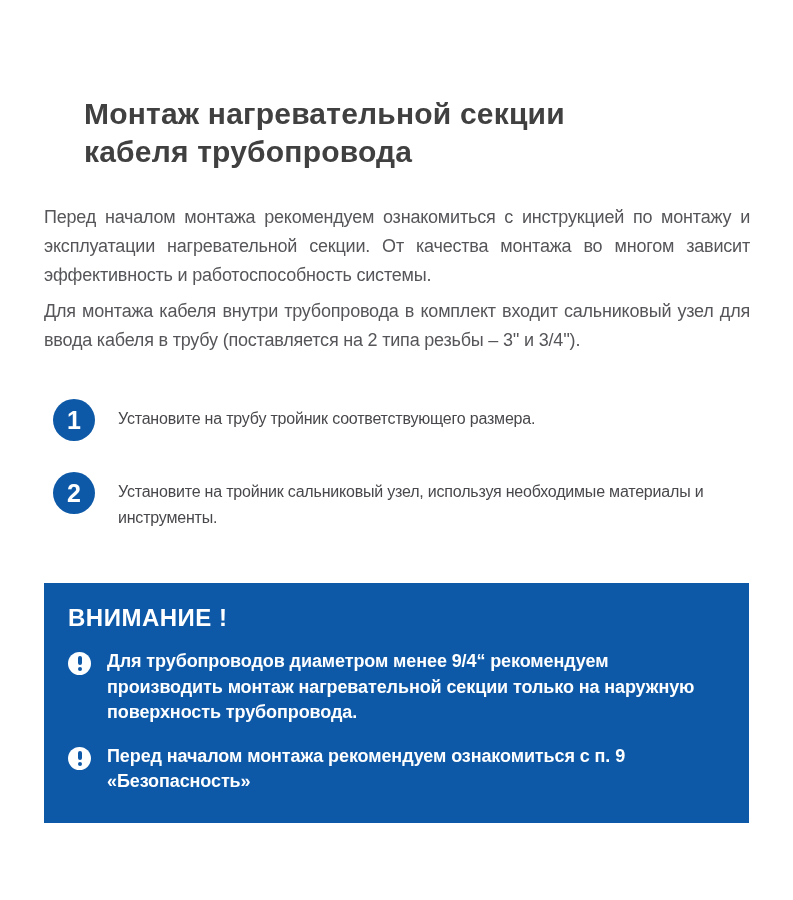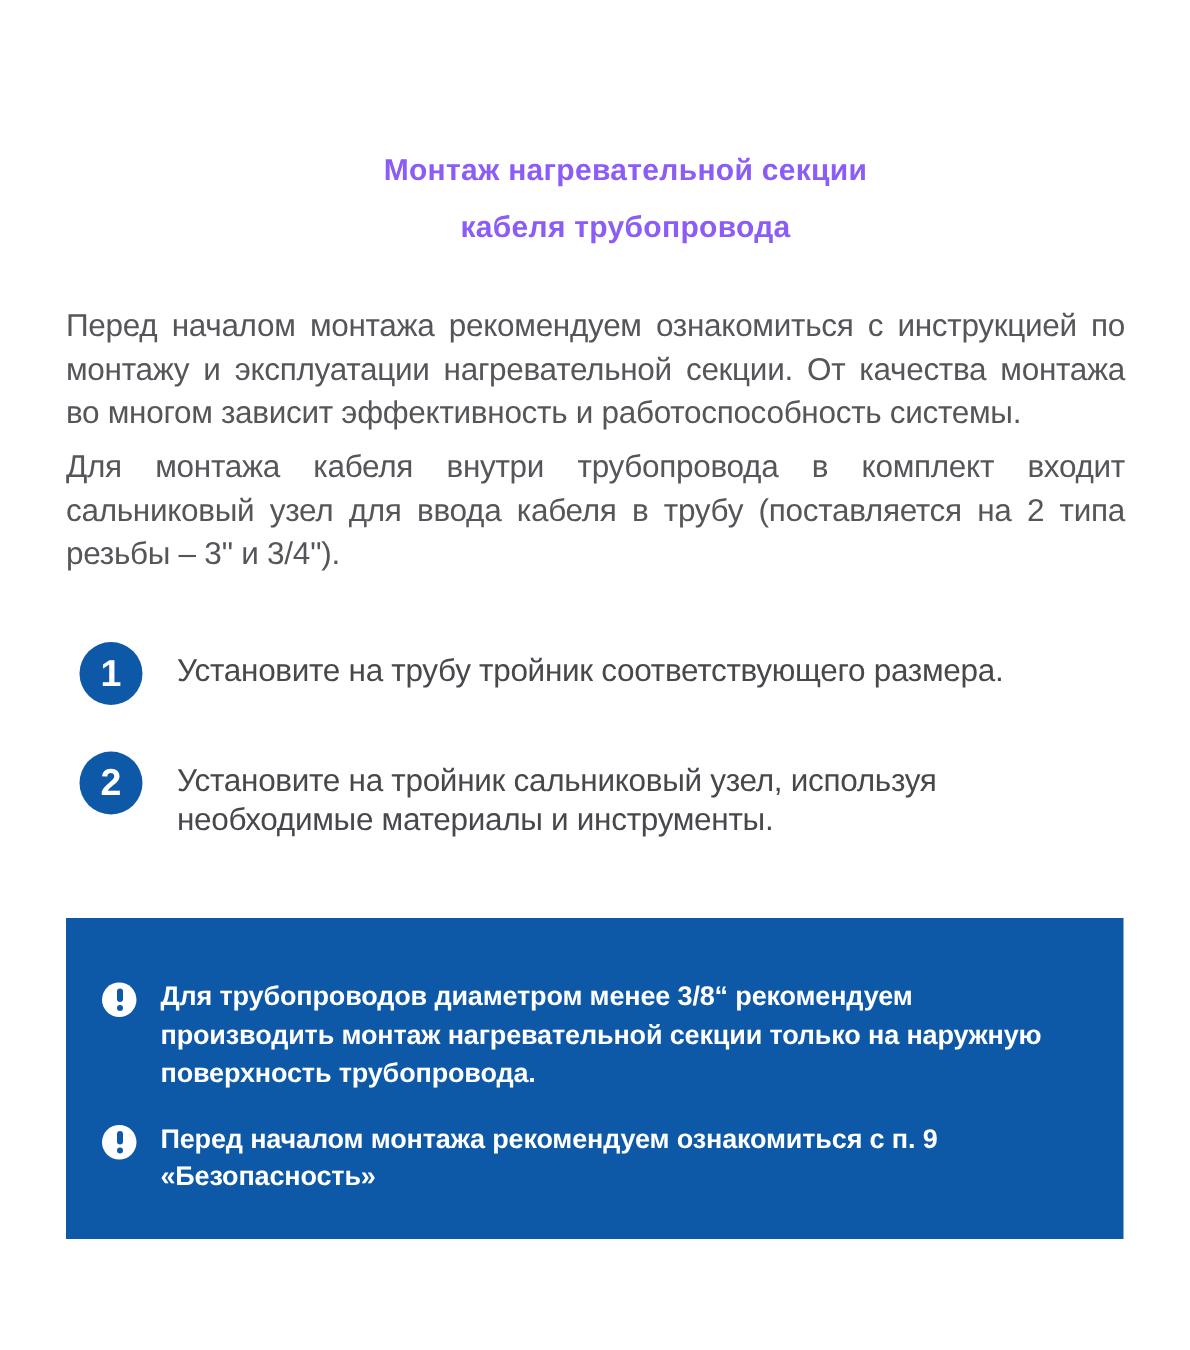--- a/index.html
+++ b/index.html
@@ -7,31 +7,30 @@
     width: 793px; height: 900px;
     background: #ffffff;
     font-family: "Liberation Sans", sans-serif;
     overflow: hidden;
   }
   .content {
     padding: 95px 43px 0 44px;
   }
   .title {
     margin: 0 0 32px 40px;
-    font-size: 20px;
+    font-size: 30px;
     line-height: 38px;
     font-weight: bold;
-    color: #8b5cf6;
+    color: #404040;
     letter-spacing: 0.2px;
-    text-align: center;
   }
   .paragraphs { width: 706px; }
   .para {
     margin: 0 0 7px 0;
-    font-size: 21px;
+    font-size: 18px;
     line-height: 29px;
     letter-spacing: -0.2px;
     color: #56565a;
     text-align: justify;
   }
   .steps { margin-top: 44px; margin-left: 9px; }
   .step {
     display: flex;
     align-items: flex-start;
     gap: 23px;
@@ -43,21 +42,21 @@
     background: #0d59a8;
     color: #ffffff;
     font-size: 25px;
     font-weight: bold;
     display: flex;
     align-items: center;
     justify-content: center;
     flex-shrink: 0;
   }
   .step-text {
-    font-size: 21px;
+    font-size: 16px;
     line-height: 26px;
     letter-spacing: -0.2px;
     color: #48484c;
     padding-top: 7px;
     max-width: 640px;
   }
   .warning-box {
     margin-top: 52px;
     width: 705px;
     box-sizing: border-box;
@@ -132,23 +131,24 @@
     </div>
     <div class="step">
       <div class="step-badge">
           <span>2</span>
         </div>
       <div class="step-text">Установите на тройник сальниковый узел, используя необходимые материалы и инструменты.</div>
     </div>
   </div>
 
   <div class="warning-box">
+    <div class="warning-title">ВНИМАНИЕ !</div>
     <div class="warning-item">
       <div class="excl-icon"></div>
-      <div class="warning-item-text">Для трубопроводов диаметром менее 3/8“ рекомендуем производить монтаж нагревательной секции только на наружную поверхность трубопровода.</div>
+      <div class="warning-item-text">Для трубопроводов диаметром менее 9/4“ рекомендуем производить монтаж нагревательной секции только на наружную поверхность трубопровода.</div>
     </div>
     <div class="warning-item">
       <div class="excl-icon"></div>
       <div class="warning-item-text">Перед началом монтажа рекомендуем ознакомиться с п. 9 «Безопасность»</div>
     </div>
   </div>
 
 </div>
 
 </body></html>

